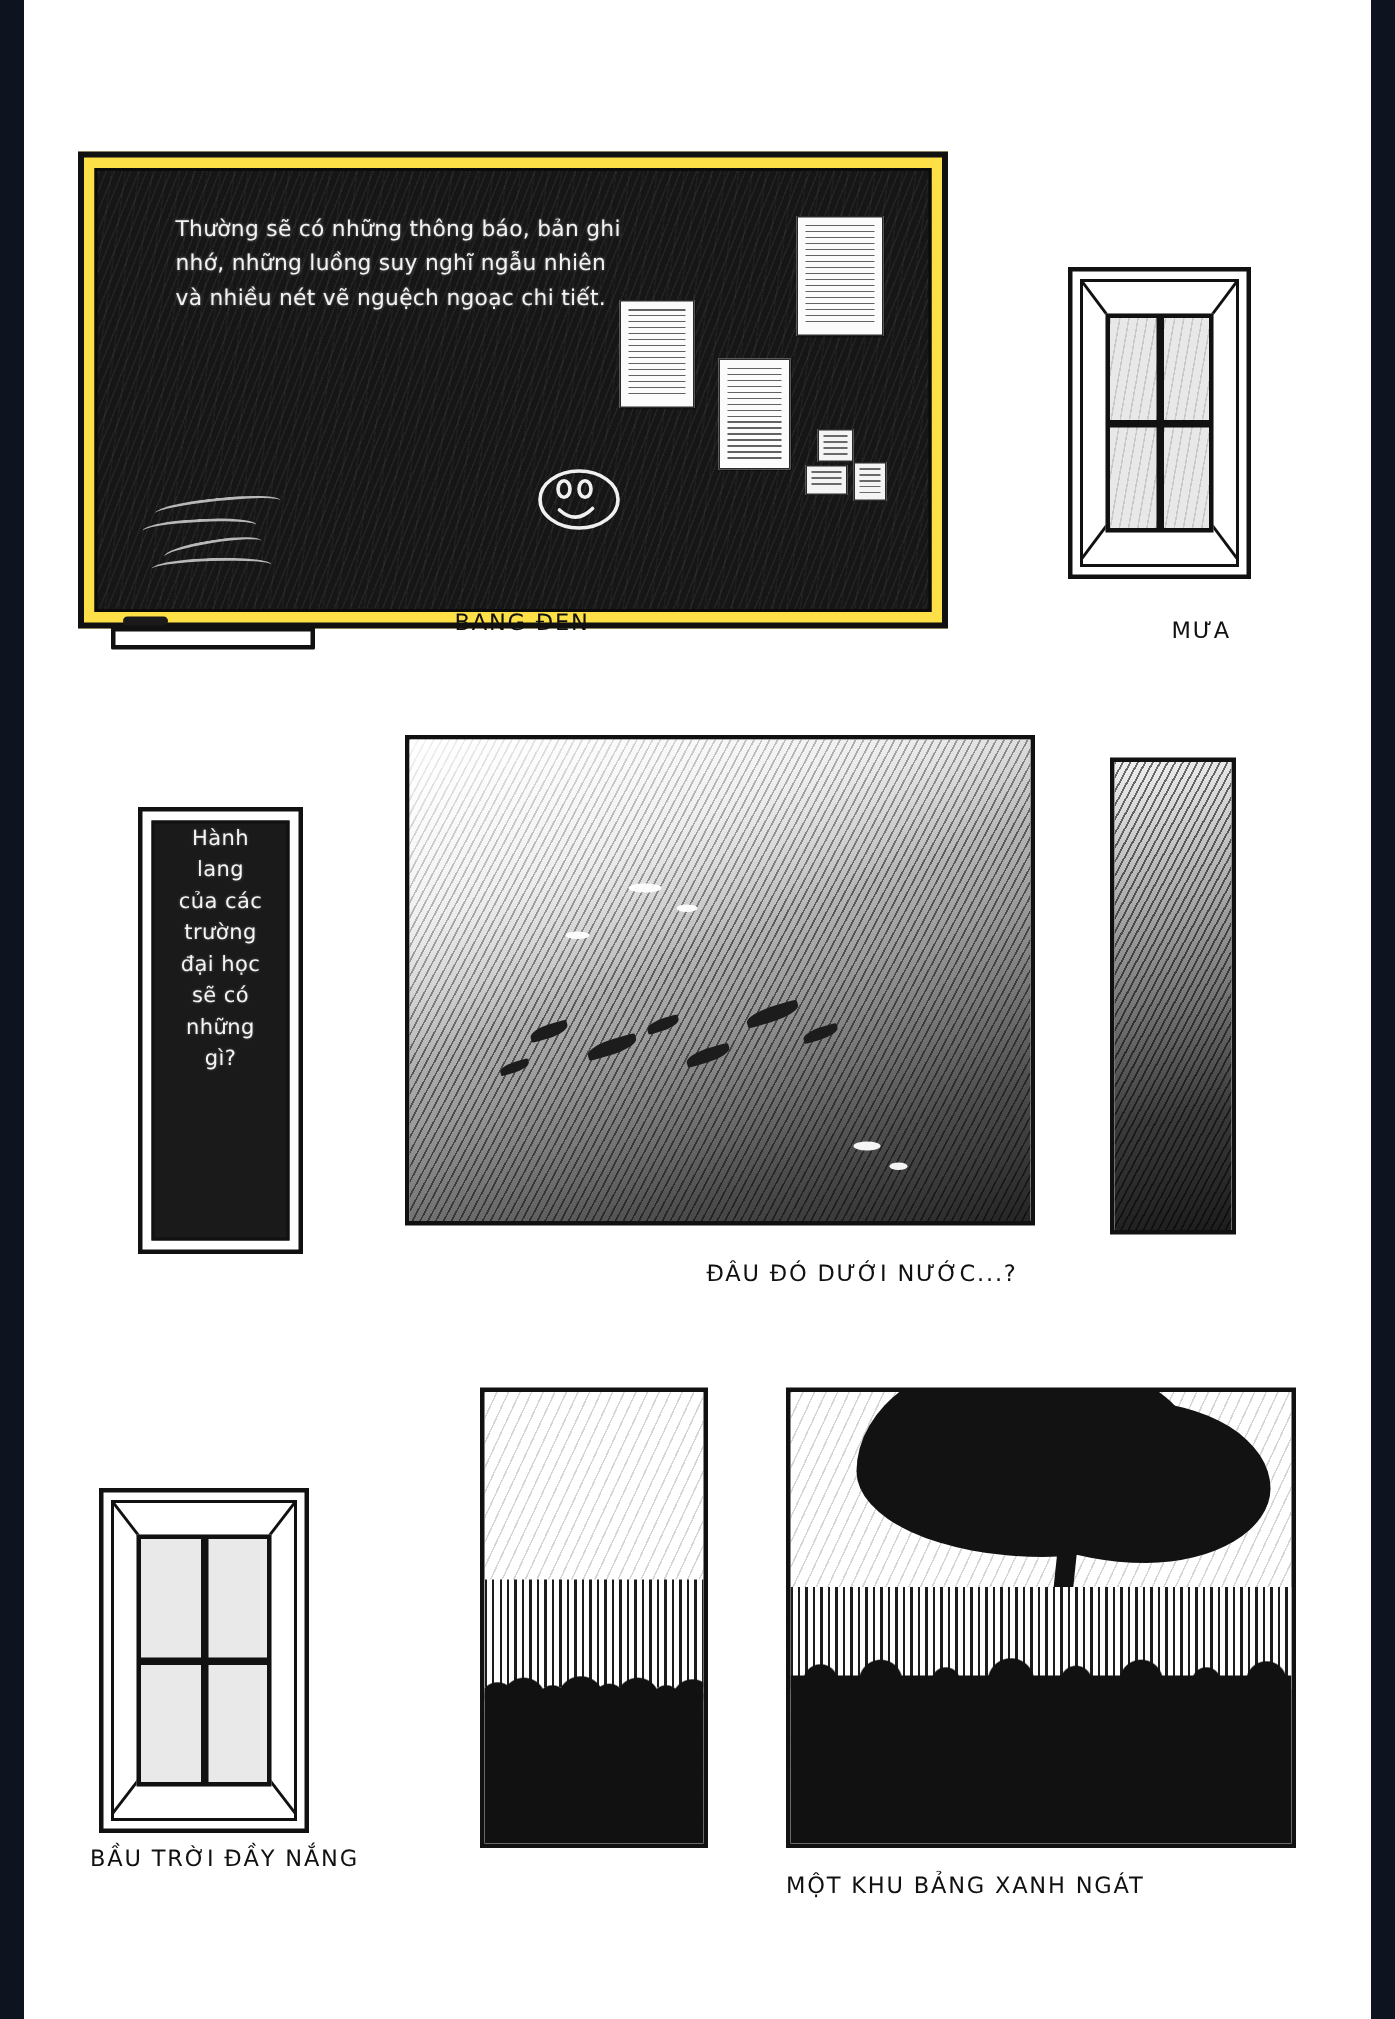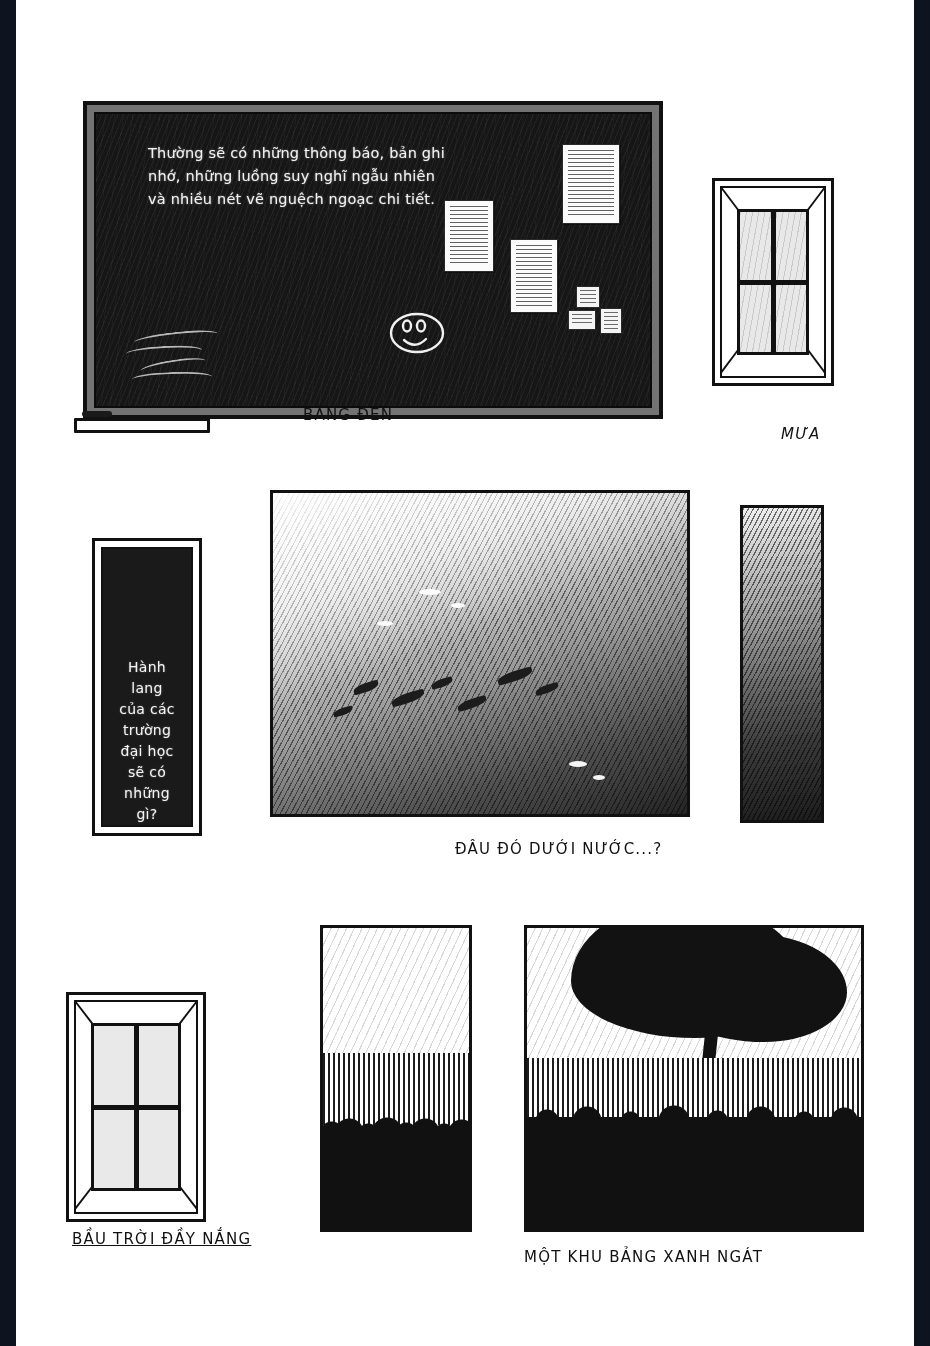--- a/index.html
+++ b/index.html
@@ -47,26 +47,26 @@
     position: absolute;
     font-family: "DejaVu Sans", sans-serif;
     font-size: 15px;
     letter-spacing: 1.2px;
     color: #111111;
     white-space: nowrap;
   }
 
   
   #blackboard {
-    left: 67px;
+    left: 36px;
     top: 101px;
     width: 580px;
     height: 318px;
     border: 4px solid #111111;
-    background: #737373;
+    background: #fde047;
     padding: 6px;
   }
   #blackboard .inner {
     position: absolute;
     inset: 7px;
     background:
       repeating-linear-gradient(112deg, rgba(255,255,255,0.055) 0px, rgba(255,255,255,0.055) 1px, rgba(0,0,0,0) 1px, rgba(0,0,0,0) 5px),
       repeating-linear-gradient(98deg, rgba(255,255,255,0.035) 0px, rgba(255,255,255,0.035) 1px, rgba(0,0,0,0) 1px, rgba(0,0,0,0) 9px),
       #161616;
     border: 2px solid #0b0b0b;
@@ -199,21 +199,21 @@
     border: 3px solid #111111;
     background: #ffffff;
     padding: 5px;
   }
   #panel-hall .fill {
     position: absolute;
     inset: 6px;
     background: #1a1a1a;
     border: 2px solid #111111;
     display: flex;
-    align-items: flex-end;
+    align-items: flex-start;
     justify-content: center;
   }
   #hall-text {
     color: #f4f4f4;
     font-size: 14px;
     line-height: 1.5;
     text-align: center;
     letter-spacing: .3px;
     white-space: pre-line;
     text-shadow: 0 0 2px rgba(255,255,255,.35);
@@ -394,21 +394,21 @@
       <line x1="6" y1="6" x2="24" y2="30" stroke="#111" stroke-width="2"></line>
       <line x1="116" y1="6" x2="98" y2="30" stroke="#111" stroke-width="2"></line>
       <line x1="6" y1="202" x2="24" y2="178" stroke="#111" stroke-width="2"></line>
       <line x1="116" y1="202" x2="98" y2="178" stroke="#111" stroke-width="2"></line>
     </svg>
     <div class="win-glass rainy">
       <div class="win-mullion-v"></div>
       <div class="win-mullion-h"></div>
     </div>
   </div>
-  <div class="caption" style="left:765px; top:425px;font-style:italic;">MƯA</div>
+  <div class="caption" style="left:765px; top:411px;">MƯA</div>
 
   <div class="panel" id="panel-hall">
     <div class="fill">
       <div id="hall-text">Hành
 lang
 của các
 trường
 đại học
 sẽ có
 những
@@ -427,40 +427,40 @@
     <div class="fish" style="left:224px; top:178px; width:36px; height:10px;"></div>
     <div class="fish" style="left:262px; top:192px; width:24px; height:8px;"></div>
     <div class="fish" style="left:60px;  top:215px; width:20px; height:7px;"></div>
 
     <div class="bubble" style="left:146px; top:96px;  width:22px; height:6px;"></div>
     <div class="bubble" style="left:178px; top:110px; width:14px; height:5px;"></div>
     <div class="bubble" style="left:296px; top:268px; width:18px; height:6px;"></div>
     <div class="bubble" style="left:320px; top:282px; width:12px; height:5px;"></div>
     <div class="bubble" style="left:104px; top:128px; width:16px; height:5px;"></div>
   </div>
-  <div class="caption" style="left:439px; top:840px;">ĐÂU ĐÓ DƯỚI NƯỚC...?</div>
+  <div class="caption" style="left:455px; top:840px;">ĐÂU ĐÓ DƯỚI NƯỚC...?</div>
 
   <div class="panel" id="panel-water-strip">
     <div class="water"></div>
   </div>
 
   <div class="panel" id="window-sun">
     <div class="win-frame-outer"></div>
     <svg class="win-bevel" viewBox="0 0 140 230" preserveAspectRatio="none">
       <line x1="6" y1="6" x2="26" y2="32" stroke="#111" stroke-width="2"></line>
       <line x1="134" y1="6" x2="114" y2="32" stroke="#111" stroke-width="2"></line>
       <line x1="6" y1="224" x2="26" y2="198" stroke="#111" stroke-width="2"></line>
       <line x1="134" y1="224" x2="114" y2="198" stroke="#111" stroke-width="2"></line>
     </svg>
     <div class="win-glass sunny">
       <div class="win-mullion-v"></div>
       <div class="win-mullion-h"></div>
     </div>
   </div>
-  <div class="caption" style="left:56px; top:1230px;text-decoration:underline;">BẦU TRỜI ĐẦY NẮNG</div>
+  <div class="caption" style="left:44px; top:1230px;">BẦU TRỜI ĐẦY NẮNG</div>
 
   <div class="panel" id="panel-garden-strip">
     <div class="hatch-sky"></div>
     <div class="fence" style="top:125px; height:72px;"></div>
     <div class="foliage" style="height:100px;"></div>
     <div class="leafmask" style="bottom:96px;"></div>
   </div>
 
   <div class="panel" id="panel-garden">
     <div class="hatch-sky"></div>

